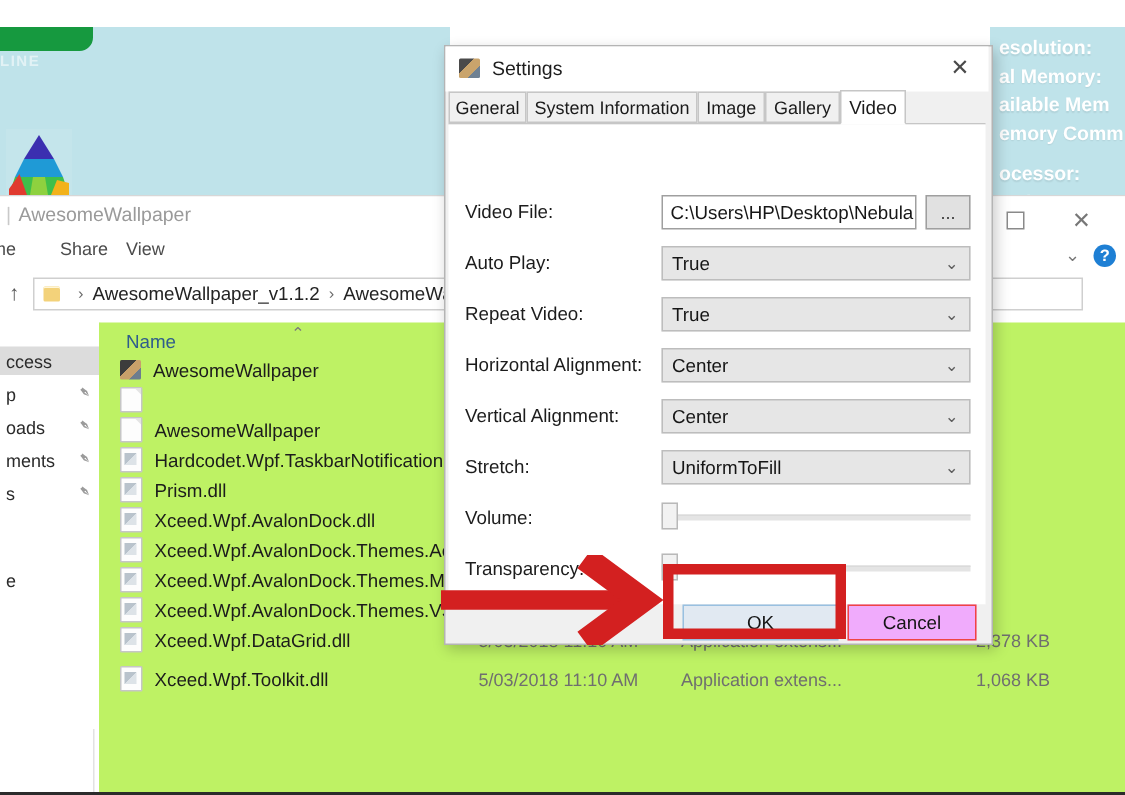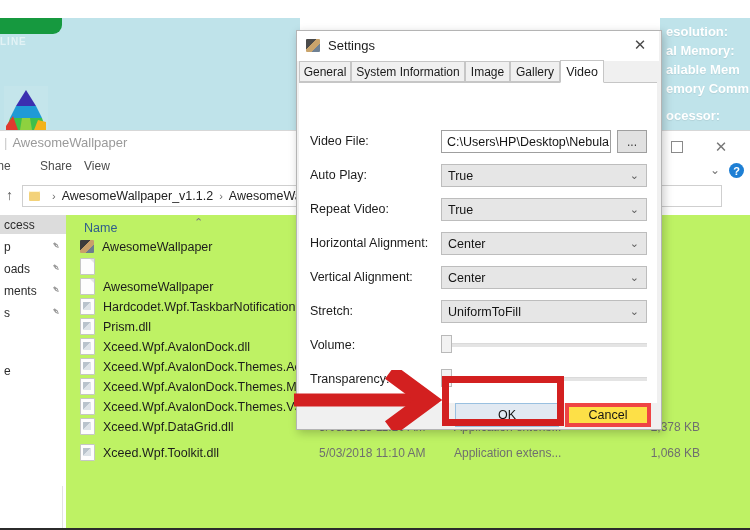--- a/index.html
+++ b/index.html
@@ -95,20 +95,21 @@
 
   
   #ex-sidebar{
     position:absolute;left:0;top:84px;width:66px;height:316px;background:#ffffff;
     border-right:1px solid #eaeaea;
   }
   .sb-item{
     position:absolute;left:0;width:66px;height:19px;
     display:flex;align-items:center;font-size:12px;color:#2b2b2b;
     white-space:nowrap;
+    margin-top:16px;
   }
   .sb-sel{background:#dcdcdc;}
   .pin{
     position:absolute;right:6px;top:3px;font-size:10px;color:#9b9b9b;
     transform:rotate(45deg);
   }
   
   #ex-list{
     position:absolute;left:66px;top:84px;width:684px;height:316px;background:#bef264;
   }
@@ -230,21 +231,21 @@
   }
   .dbtn{
     position:absolute;top:0;height:24px;box-sizing:border-box;
     display:flex;align-items:center;justify-content:center;
     font-size:12.5px;color:#151515;
   }
   #btn-ok{
     left:156px;width:104px;background:#e1e9f2;border:1px solid #99c0e0;
   }
   #btn-cancel{
-    left:266px;width:86px;background:#fde047;border:4px solid #ef4444;
+    left:266px;width:86px;background:#f0abfc;border:1px solid #ef4444;
   }
 
   
   #red-box{
     position:absolute;left:442px;top:376px;width:122px;height:50px;
     border:7px solid #d32020;box-sizing:border-box;z-index:40;
   }
   #red-arrow{
     position:absolute;left:294px;top:370px;width:160px;height:60px;z-index:39;
   }

